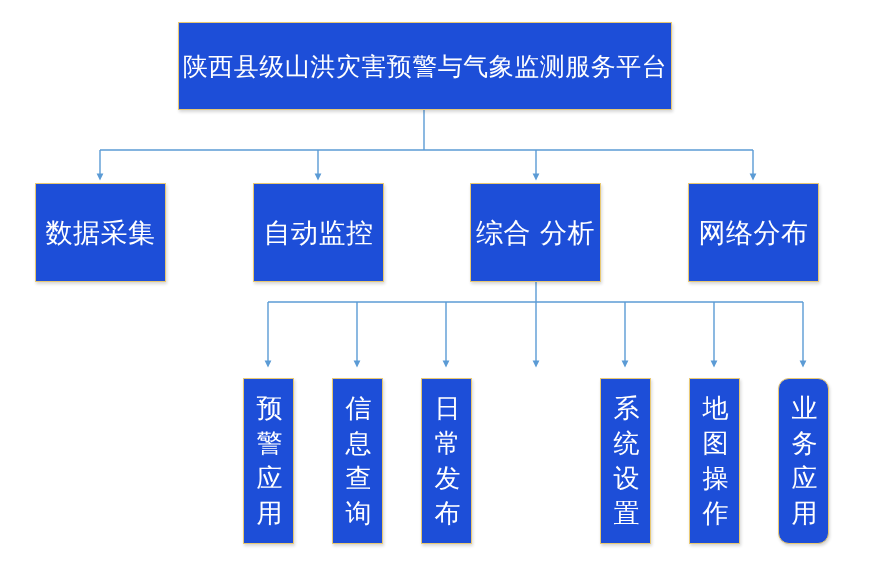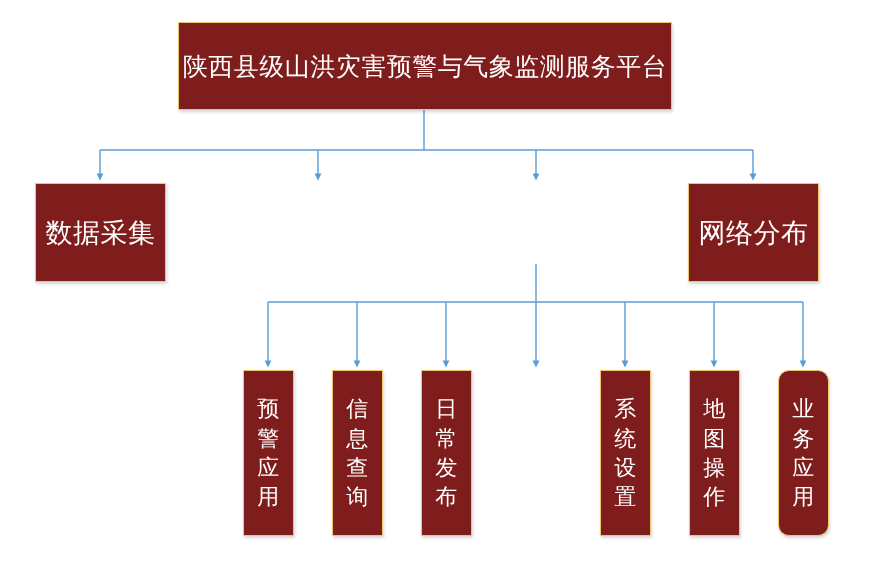--- a/index.html
+++ b/index.html
@@ -23,21 +23,21 @@
     position: absolute;
     left: 0;
     top: 0;
     width: 869px;
     height: 570px;
     pointer-events: none;
   }
   .node {
     position: absolute;
     box-sizing: border-box;
-    background: #7f1d1d;
+    background: #1d4ed8;
     border: 1.5px solid #e8c873;
     color: #ffffff;
     display: flex;
     align-items: center;
     justify-content: center;
     text-align: center;
     box-shadow: 1px 2px 3px rgba(0,0,0,0.16);
     line-height: 1.08;
     font-weight: 400;
     letter-spacing: 0.5px;
@@ -53,24 +53,24 @@
     top: 183px;
     width: 131px;
     height: 99px;
     font-size: 27px;
   }
   .node.lvl2.n0 { left: 35px; }
   .node.lvl2.n1 { left: 253px; }
   .node.lvl2.n2 { left: 470px; }
   .node.lvl2.n3 { left: 688px; }
   .node.leaf {
-    top: 370px;
+    top: 378px;
     width: 51px;
     height: 166px;
-    font-size: 22px;
+    font-size: 26px;
     writing-mode: horizontal-tb;
     padding: 8px 2px;
     align-items: center;
   }
   .leaf-text {
     display: block;
     width: 24px;
     word-break: break-all;
     line-height: 1.34;
     text-align: center;
@@ -120,20 +120,26 @@
     </g>
   </svg>
 
   <div class="node root">
     <span>陕西县级山洪灾害预警与气象监测服务平台</span>
   </div>
 
   <div class="node lvl2 n0">
     <span>数据采集</span>
   </div>
+  <div class="node lvl2 n1">
+    <span>自动监控</span>
+  </div>
+  <div class="node lvl2 n2">
+    <span>综合 分析</span>
+  </div>
   <div class="node lvl2 n3">
     <span>网络分布</span>
   </div>
 
   <div class="node leaf l0">
     <span class="leaf-text">预警应用</span>
   </div>
   <div class="node leaf l1">
     <span class="leaf-text">信息查询</span>
   </div>

